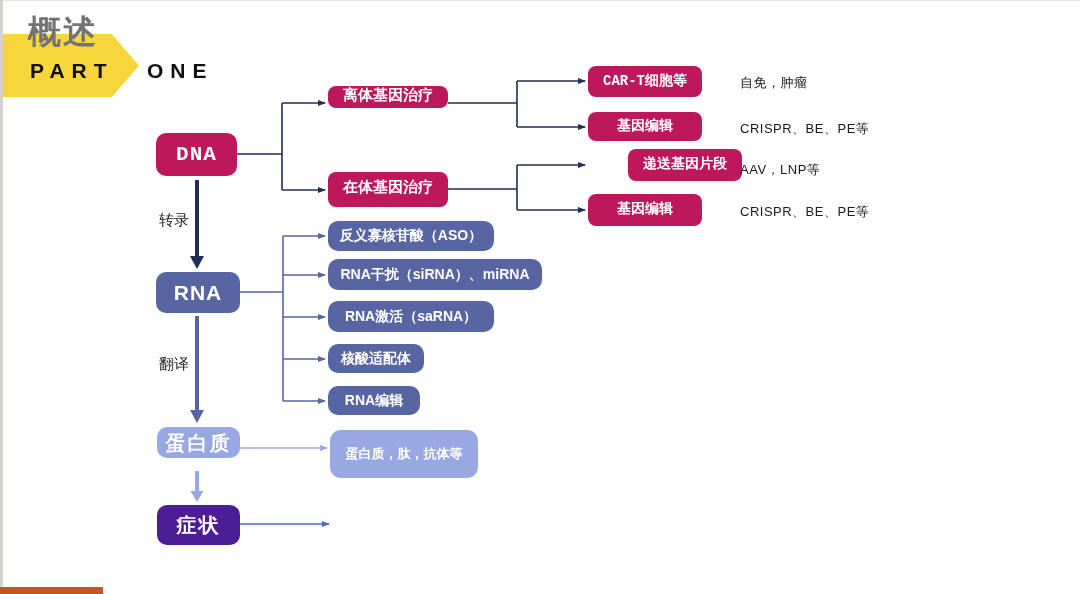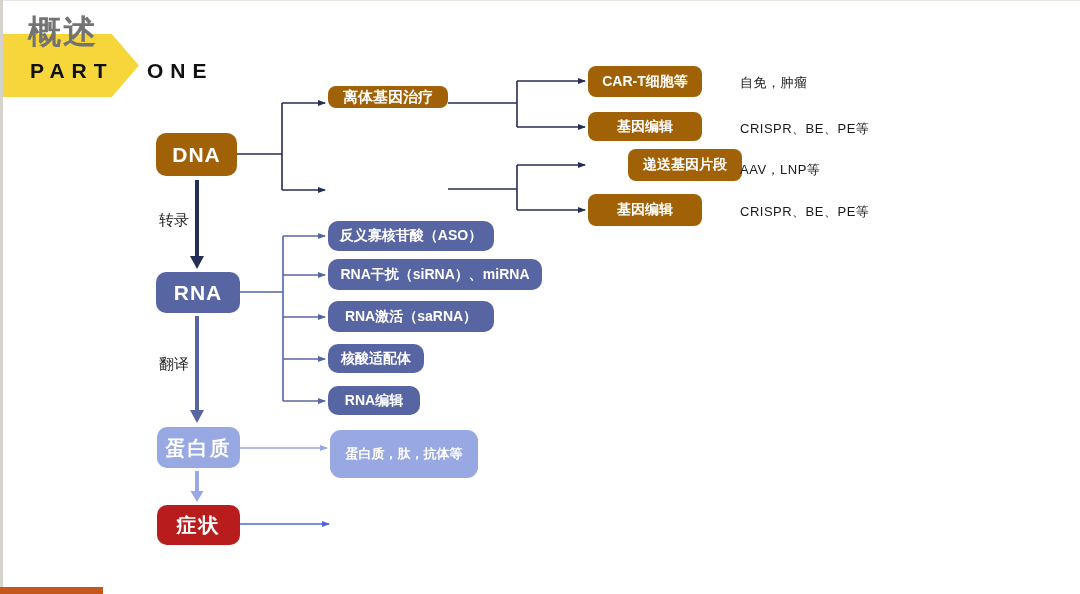--- a/index.html
+++ b/index.html
@@ -10,29 +10,29 @@
   .orange-bar{position:absolute;left:0;top:587px;width:103px;height:7px;background:#C4581C;}
 
   .banner{position:absolute;left:3px;top:34px;width:136px;height:63px;background:#F6D63B;
           clip-path:polygon(0 0,80% 0,100% 50%,80% 100%,0 100%);}
   .title{position:absolute;left:28px;top:10px;font-size:33px;font-weight:600;color:#737373;letter-spacing:2px;}
   .part{position:absolute;top:59px;font-size:21px;font-weight:700;color:#101010;letter-spacing:7px;}
   .part-1{left:30px;} .part-2{left:147px;}
 
   .box{position:absolute;display:flex;align-items:center;justify-content:center;
        color:#fff;font-weight:700;text-align:center;line-height:1.1;}
-  .navy{background:#a16207;}
+  .navy{background:#be185d;font-family:Liberation Mono, monospace;}
   .slate{background:#5865A3;}
   .peri{background:#98A8E2;}
-  .royal{background:#b91c1c;}
+  .royal{background:#4c1d95;}
   .r10{border-radius:10px;} .r8{border-radius:8px;}
 
   .node-dna{left:156px;top:133px;width:81px;height:43px;font-size:21px;letter-spacing:1px;}
   .node-rna{left:156px;top:272px;width:84px;height:41px;font-size:21px;letter-spacing:1px;}
-  .node-protein{left:157px;top:427px;width:83px;height:41px;font-size:20px;letter-spacing:2px;}
+  .node-protein{left:157px;top:427px;width:83px;height:31px;font-size:20px;letter-spacing:2px;}
   .node-symptom{left:157px;top:505px;width:83px;height:40px;font-size:20px;letter-spacing:2px;}
 
   .edge-label{position:absolute;font-size:15px;color:#222;}
   .lbl-transcription{left:159px;top:211px;}
   .lbl-translation{left:159px;top:355px;}
 
   .bx-exvivo{left:328px;top:86px;width:120px;height:22px;font-size:15px;}
   .bx-invivo{left:328px;top:172px;width:120px;height:35px;font-size:15px;}
 
   .bx-cart{left:588px;top:66px;width:114px;height:31px;font-size:14px;}
@@ -118,20 +118,21 @@
   </svg>
 
   <div class="box navy r10 node-dna">DNA</div>
   <div class="edge-label lbl-transcription">转录</div>
   <div class="box slate r10 node-rna">RNA</div>
   <div class="edge-label lbl-translation">翻译</div>
   <div class="box peri r10 node-protein">蛋白质</div>
   <div class="box royal r10 node-symptom">症状</div>
 
   <div class="box navy r8 bx-exvivo">离体基因治疗</div>
+  <div class="box navy r8 bx-invivo">在体基因治疗</div>
 
   <div class="box navy r8 bx-cart">CAR-T细胞等</div>
   <div class="box navy r8 bx-ge1">基因编辑</div>
   <div class="box navy r8 bx-delivery">递送基因片段</div>
   <div class="box navy r8 bx-ge2">基因编辑</div>
 
   <div class="note note-cart">自免，肿瘤</div>
   <div class="note note-ge1">CRISPR、BE、PE等</div>
   <div class="note note-delivery">AAV，LNP等</div>
   <div class="note note-ge2">CRISPR、BE、PE等</div>

